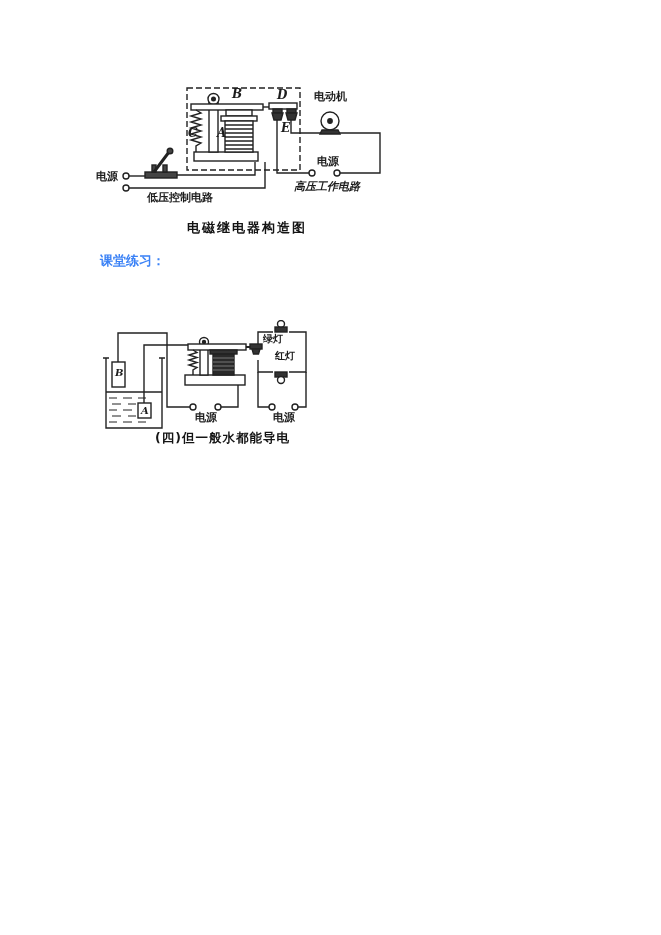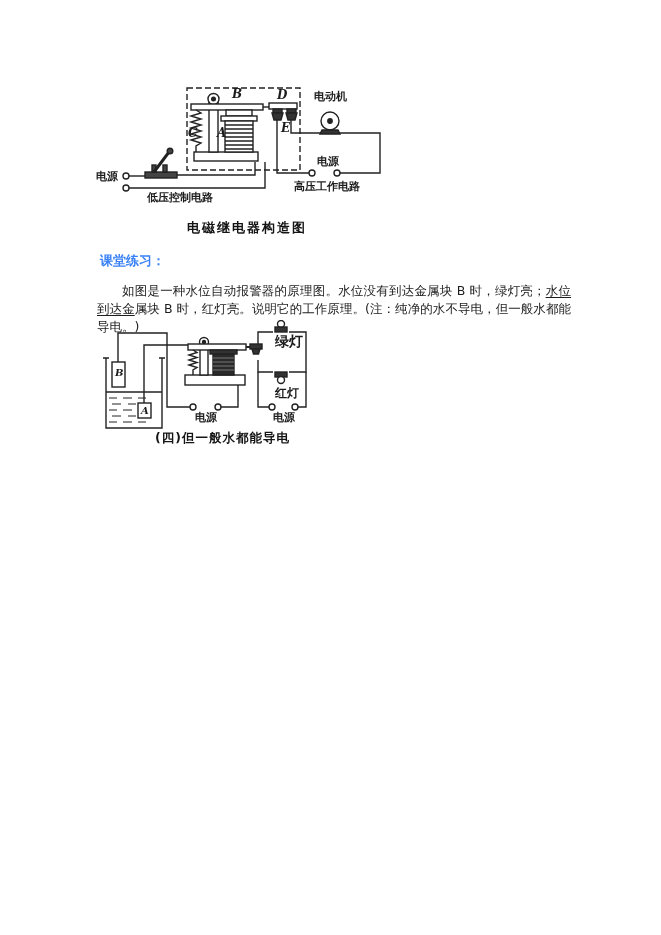--- a/index.html
+++ b/index.html
@@ -80,26 +80,25 @@
     </svg>
     <span class="letter" style="left:137px;top:13px;">B</span>
     <span class="letter" style="left:182px;top:14px;">D</span>
     <span class="letter" style="left:186px;top:47px;">E</span>
     <span class="letter" style="left:122px;top:52px;">A</span>
     <span class="letter" style="left:93px;top:52px;">C</span>
     <span class="lbl" style="left:219px;top:16px;">电动机</span>
     <span class="lbl" style="left:1px;top:96px;">电源</span>
     <span class="lbl" style="left:222px;top:81px;">电源</span>
     <span class="lbl" style="left:52px;top:117px;font-family:Liberation Serif, serif;">低压控制电路</span>
-    <span class="lbl" style="left:199px;top:106px;">高压工作电路</span>
+    <span class="lbl" style="left:199px;top:106px;font-style:italic;">高压工作电路</span>
   </figure>
   <div class="fig-caption" style="left:187px;top:221px;">电磁继电器构造图</div>
 
   <div class="heading">课堂练习：</div>
-  <p class="para"><span>如图是一种水位自动报警器的原理图。水位没有到达金属块 B 时，绿灯亮；</span><span class="u">水位到达金</span><span>属块 B 时，红灯亮。说明它的工作原理。(注：纯净的水不导电，但一般水都能导电。)</span></p>
 
   <figure class="fig" style="left:98px;top:320px;width:215px;height:112px;">
     <svg width="215" height="112" viewBox="0 0 215 112">
       <g stroke="#222" stroke-width="1.4" fill="none">
 
         <path d="M8,38 V108 H64 V38"></path>
         <path d="M5,38 h6 M61,38 h6"></path>
         <path d="M8,72 H64"></path>
         <path d="M11,78 h8 m6,0 h9 m6,0 h8 M14,84 h9 m7,0 h8 m6,0 h9 M11,90 h8 m6,0 h9 m6,0 h8 M14,96 h9 m7,0 h8 m6,0 h9 M11,102 h8 m6,0 h9 m6,0 h8" stroke-width="1"></path>
 
@@ -133,20 +132,20 @@
         <path d="M208,52 V87 H200"></path>
         <path d="M123,87 H140 V65"></path>
         <circle cx="95" cy="87" r="3" fill="#fff"></circle>
         <circle cx="120" cy="87" r="3" fill="#fff"></circle>
         <circle cx="174" cy="87" r="3" fill="#fff"></circle>
         <circle cx="197" cy="87" r="3" fill="#fff"></circle>
       </g>
     </svg>
     <span class="letter" style="left:17px;top:48px;font-size:10px;">B</span>
     <span class="letter" style="left:43px;top:86px;font-size:10px;">A</span>
-    <span class="lbl" style="left:177px;top:14px;font-size:14px;">绿灯</span>
-    <span class="lbl" style="left:177px;top:31px;font-size:12px;margin-top:36px;">红灯</span>
+    <span class="lbl" style="left:165px;top:14px;font-size:10px;">绿灯</span>
+    <span class="lbl" style="left:177px;top:31px;font-size:10px;">红灯</span>
     <span class="lbl" style="left:97px;top:92px;">电源</span>
     <span class="lbl" style="left:175px;top:92px;">电源</span>
   </figure>
   <div class="fig-caption cap2" style="left:155px;top:432px;">(四)但一般水都能导电</div>
 
 </div>
 
 </body></html>

